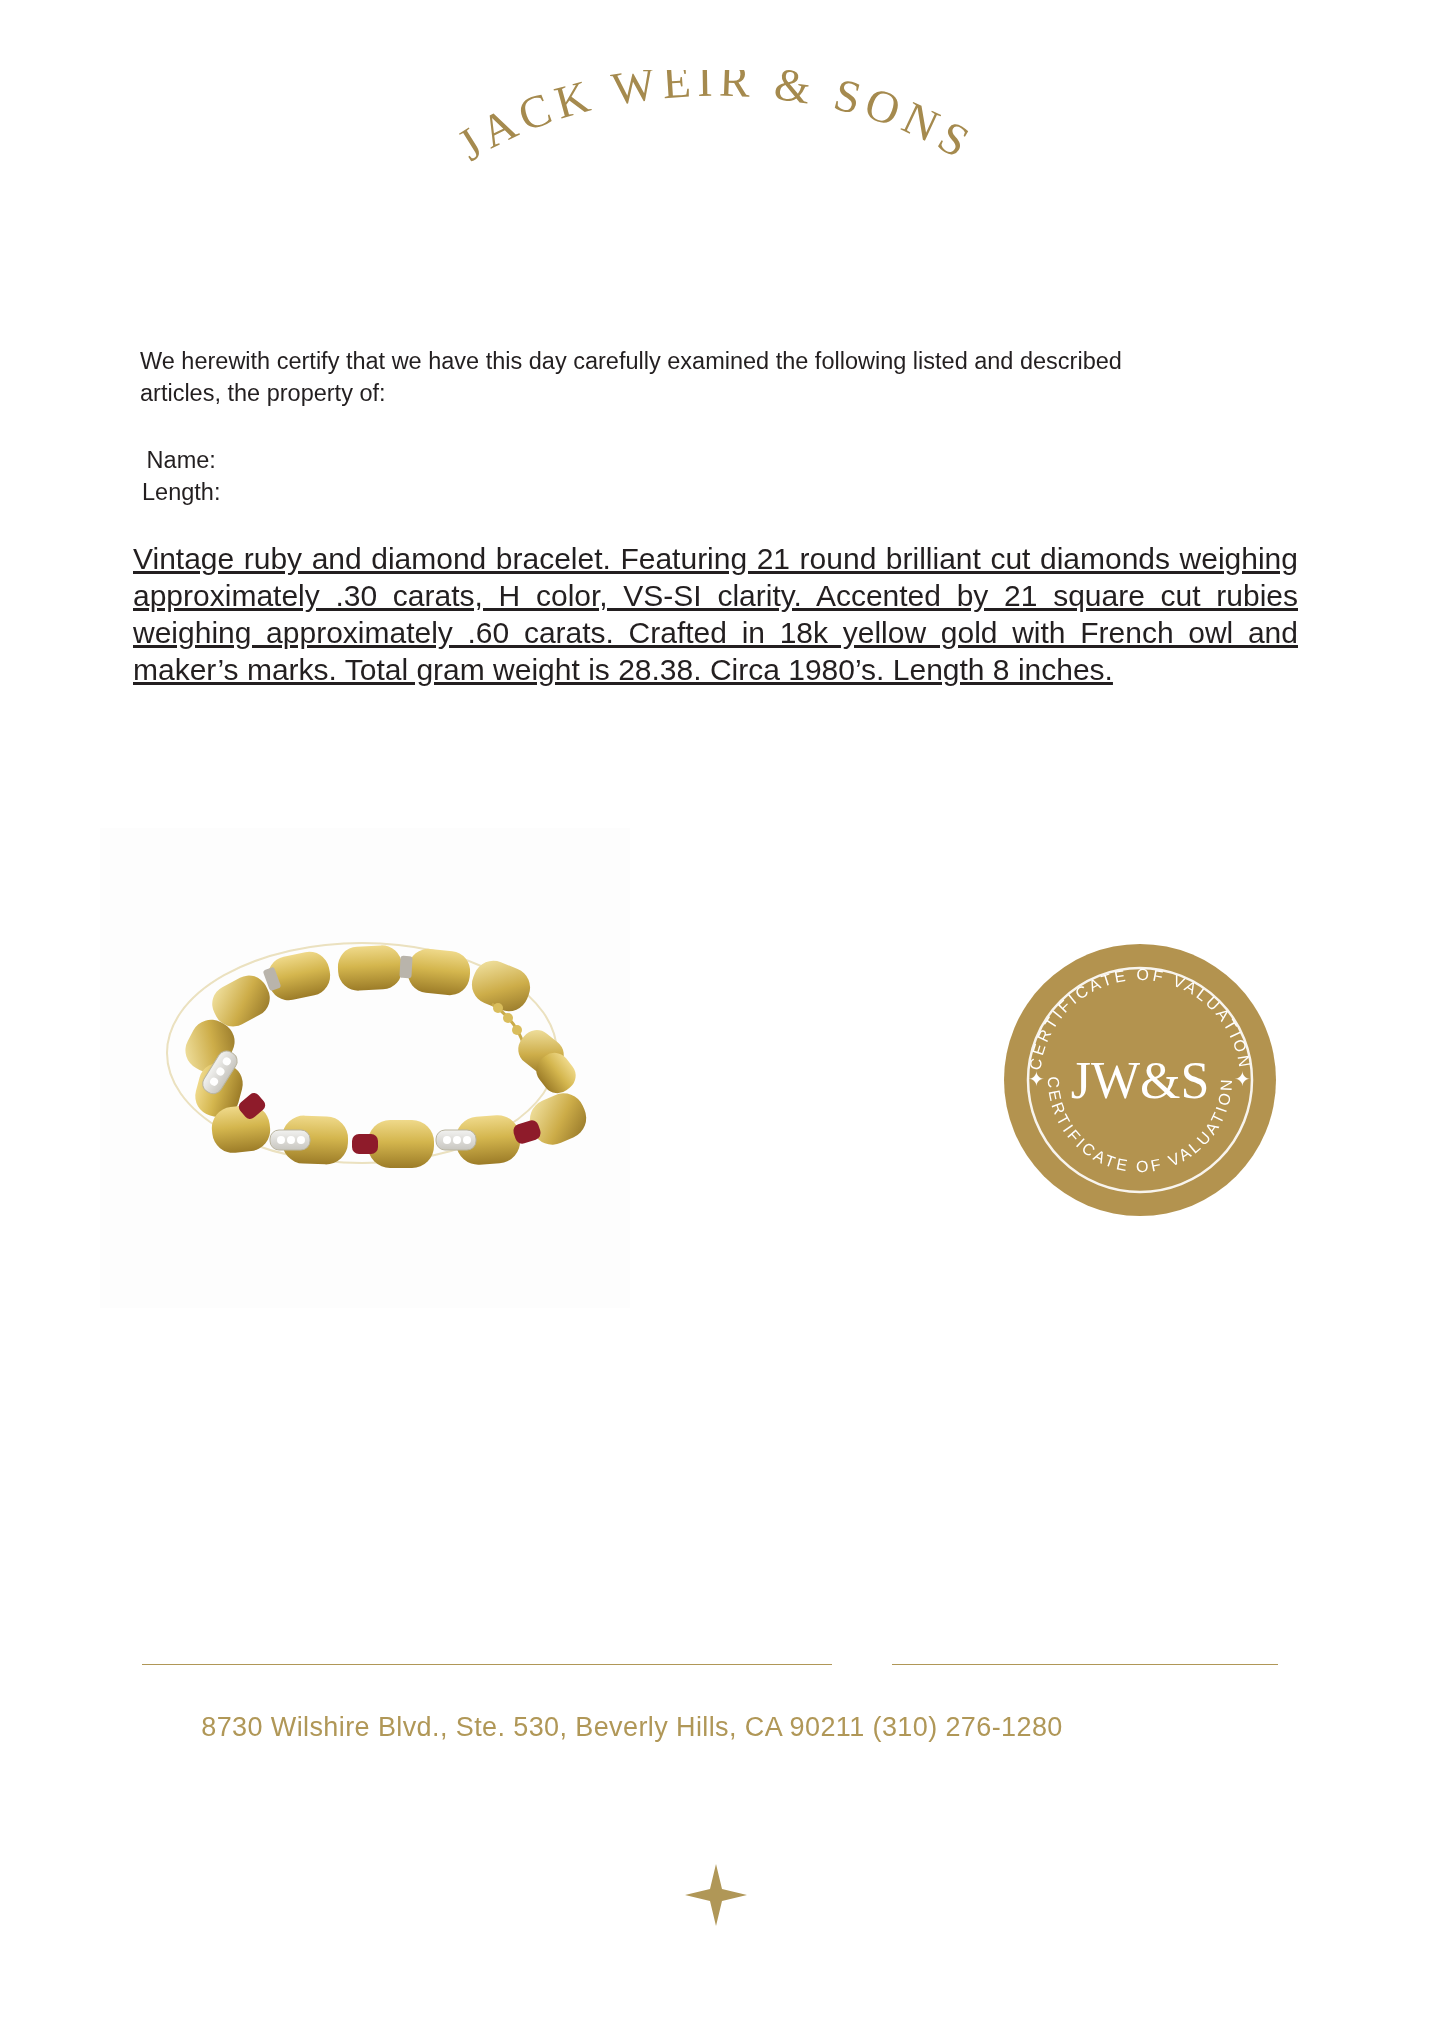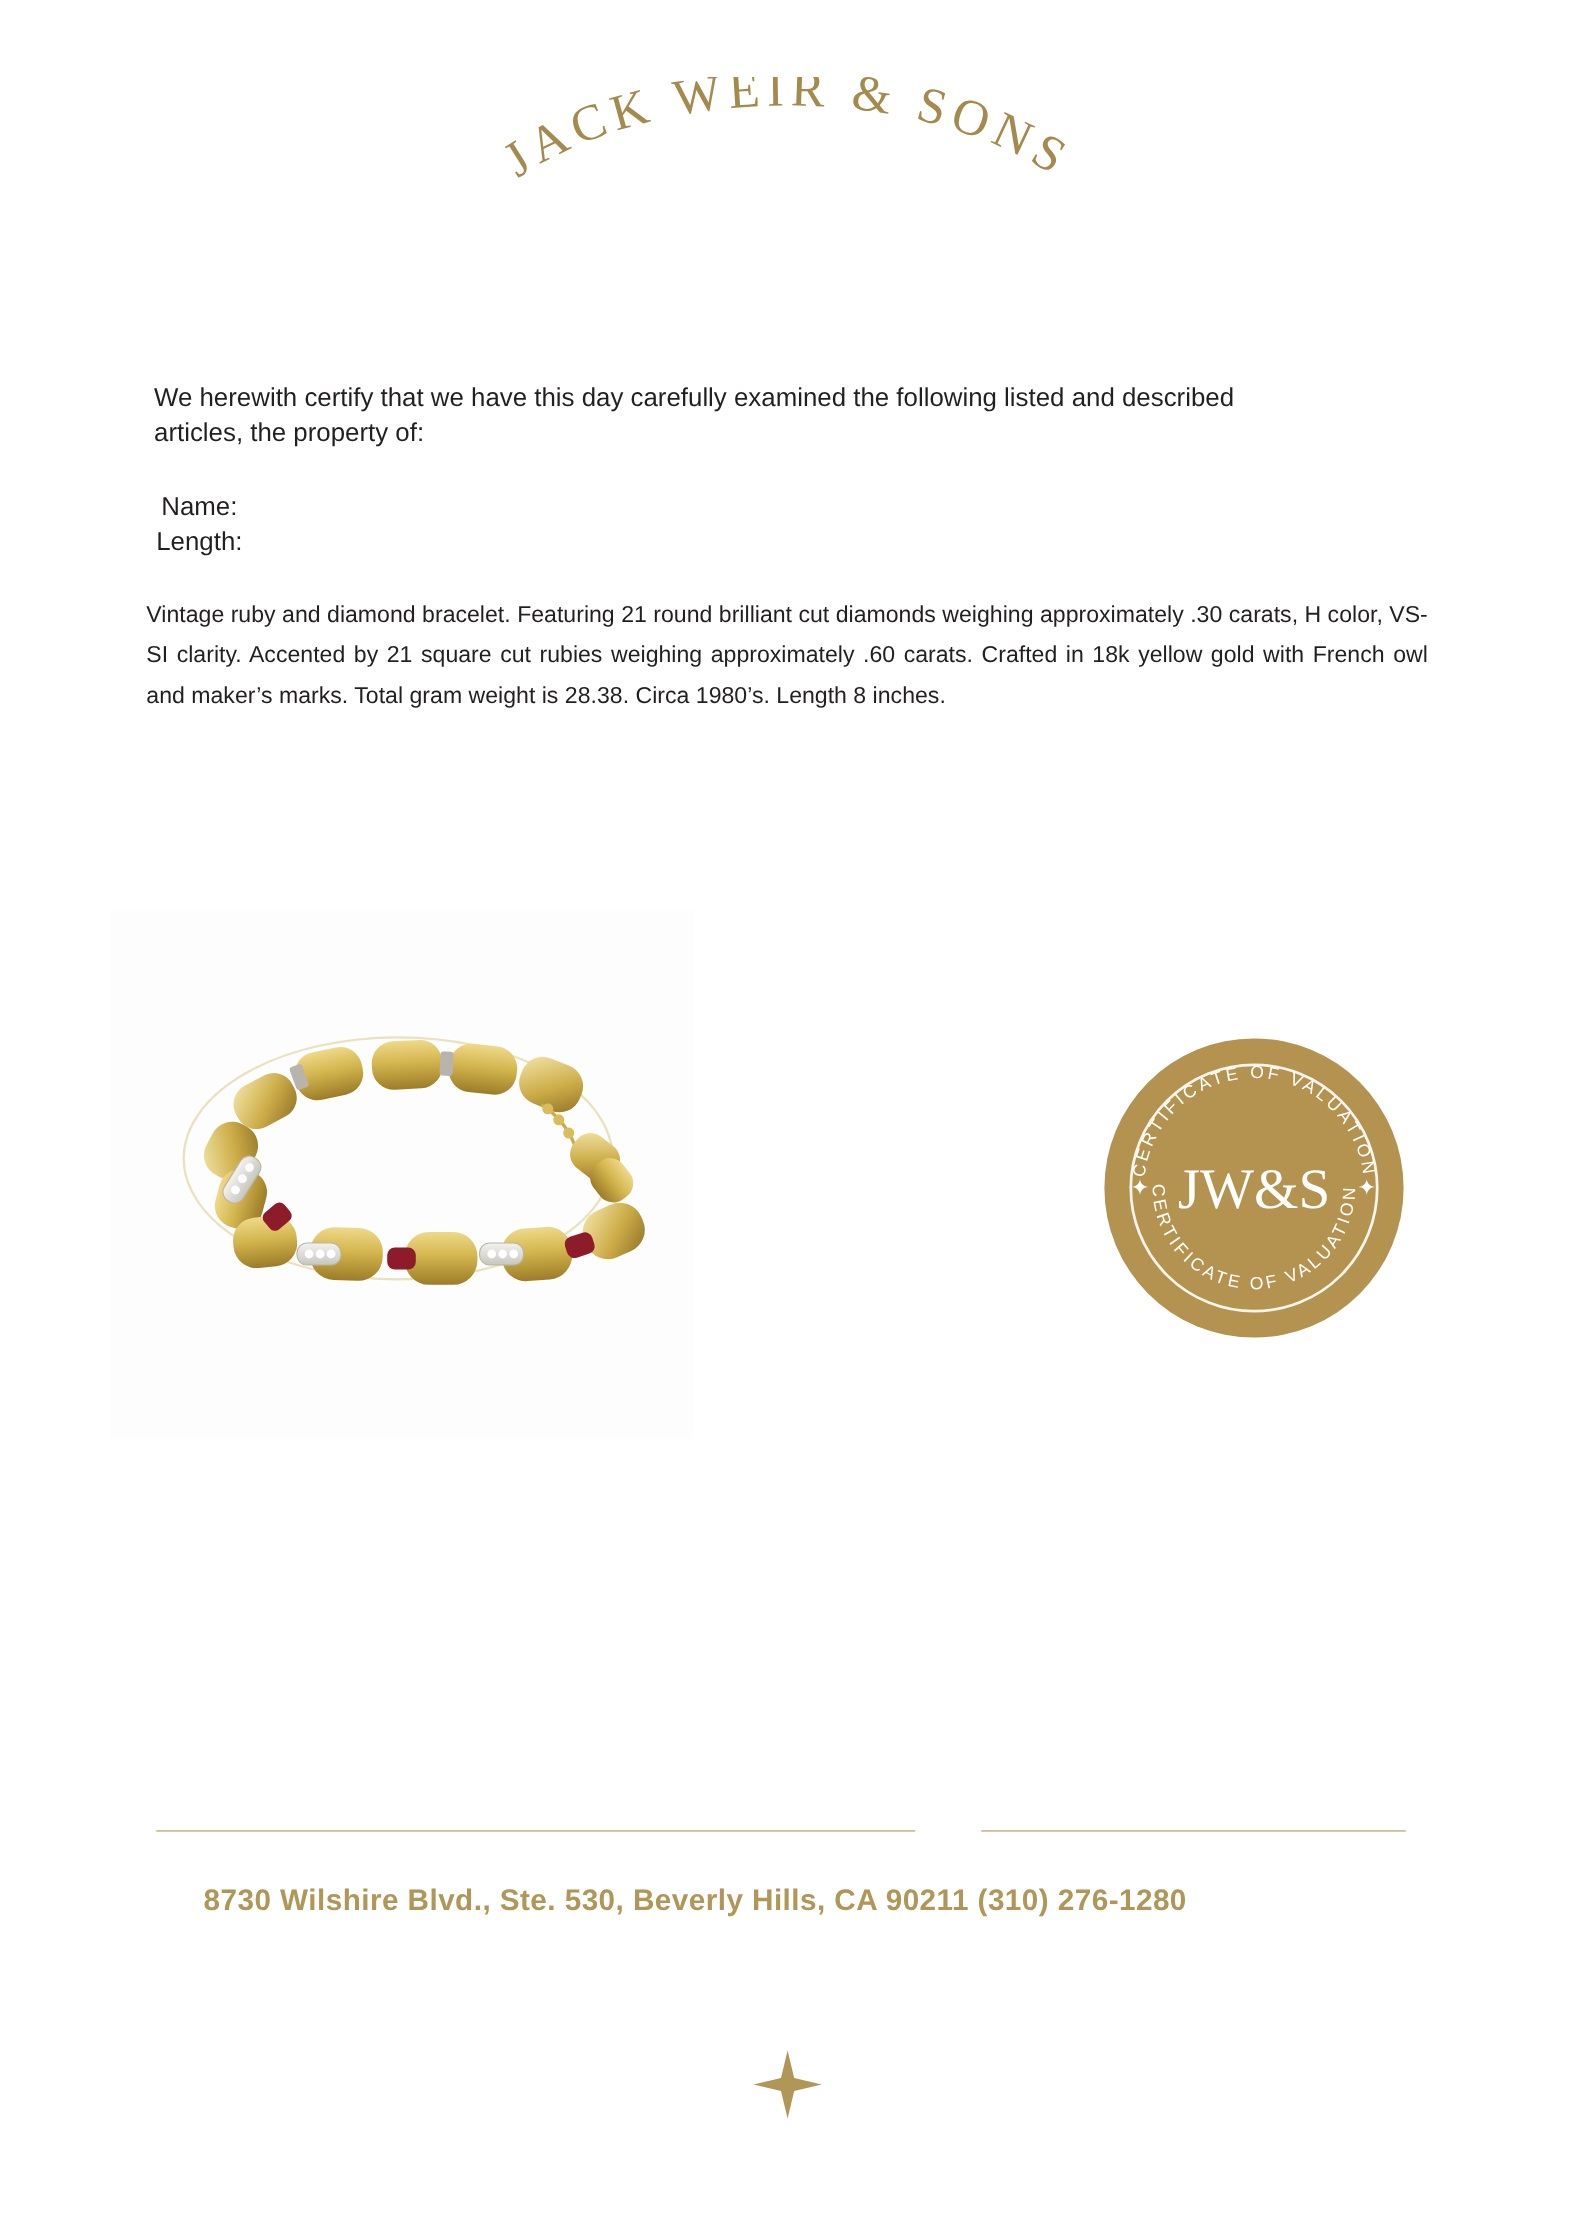--- a/index.html
+++ b/index.html
@@ -74,24 +74,25 @@
     line-height: 32px;
     color: #231f20;
     text-align: center;
   }
 
   .description {
     position: absolute;
     top: 540px;
     left: 133px;
     width: 1165px;
-    font-size: 21px;
+    font-size: 30px;
     line-height: 37px;
     text-align: justify;
     color: #231f20;
+    text-decoration: underline;
   }
 
   
   .photo {
     position: absolute;
     top: 828px;
     left: 100px;
     width: 530px;
     height: 480px;
     background: #fdfdfd;
@@ -141,21 +142,20 @@
   
   .footer-address {
     position: absolute;
     top: 1712px;
     left: 0;
     width: 1264px;
     text-align: center;
     font-size: 27px;
     letter-spacing: 0.4px;
     color: #b09757;
-    font-weight: bold;
   }
 
   .star {
     position: absolute;
     top: 1860px;
     left: 0;
     width: 1432px;
     text-align: center;
   }
   .star svg { display: inline-block; }

